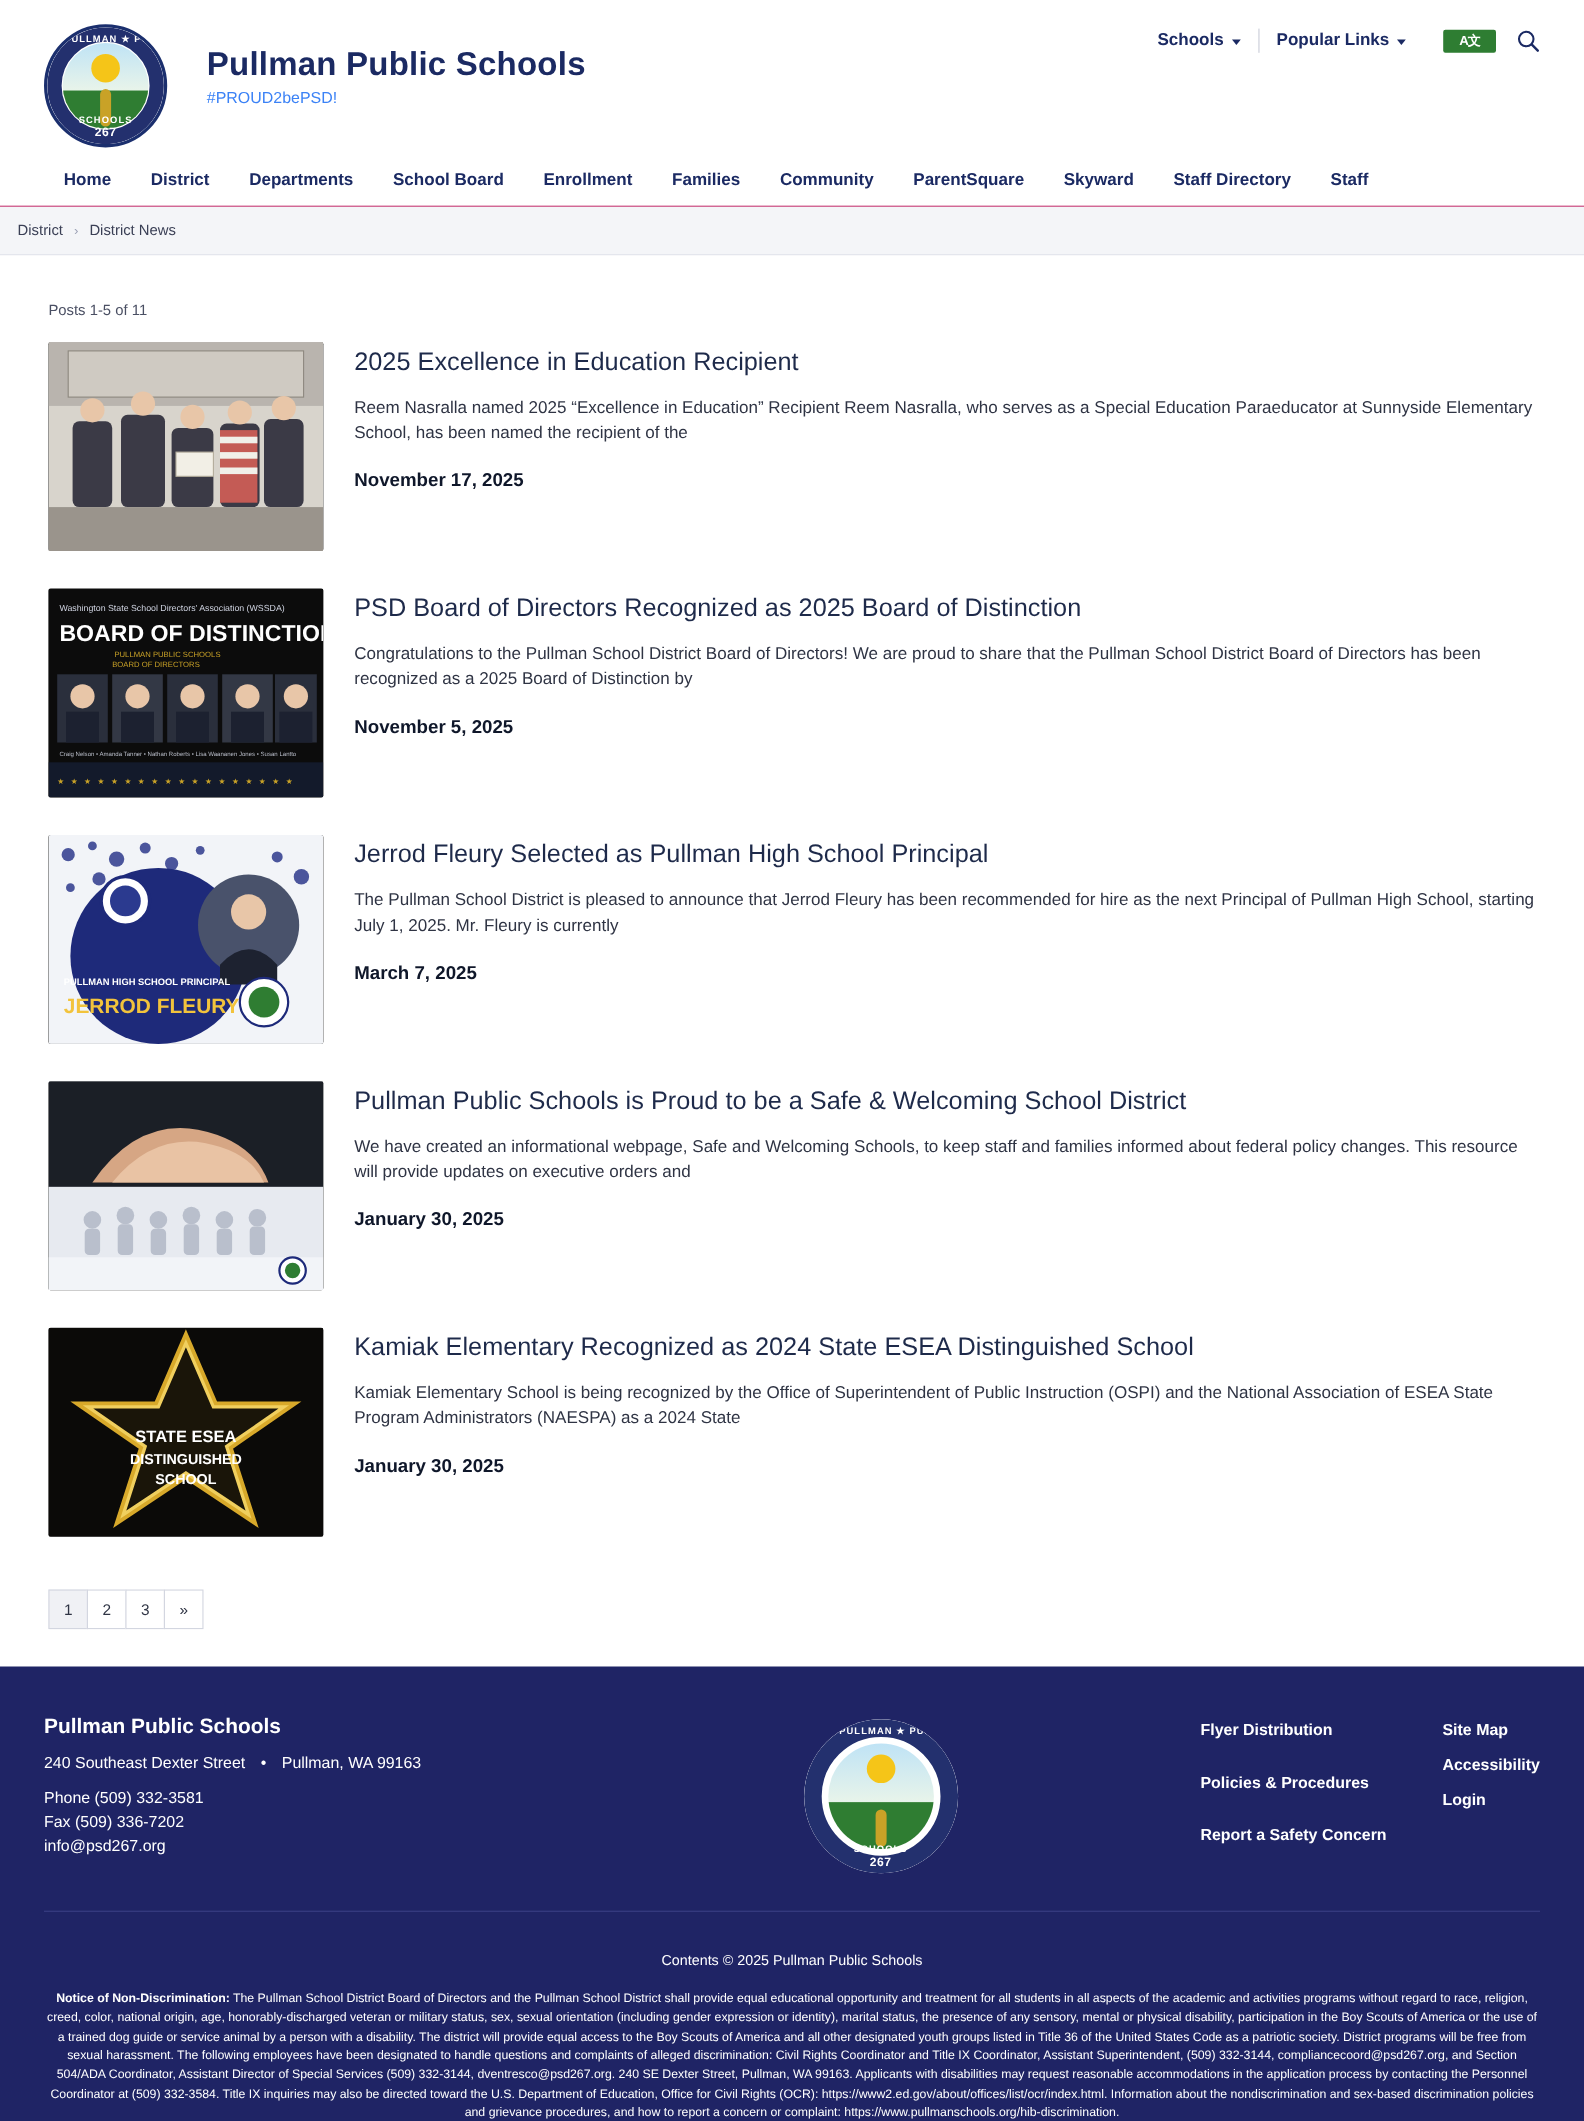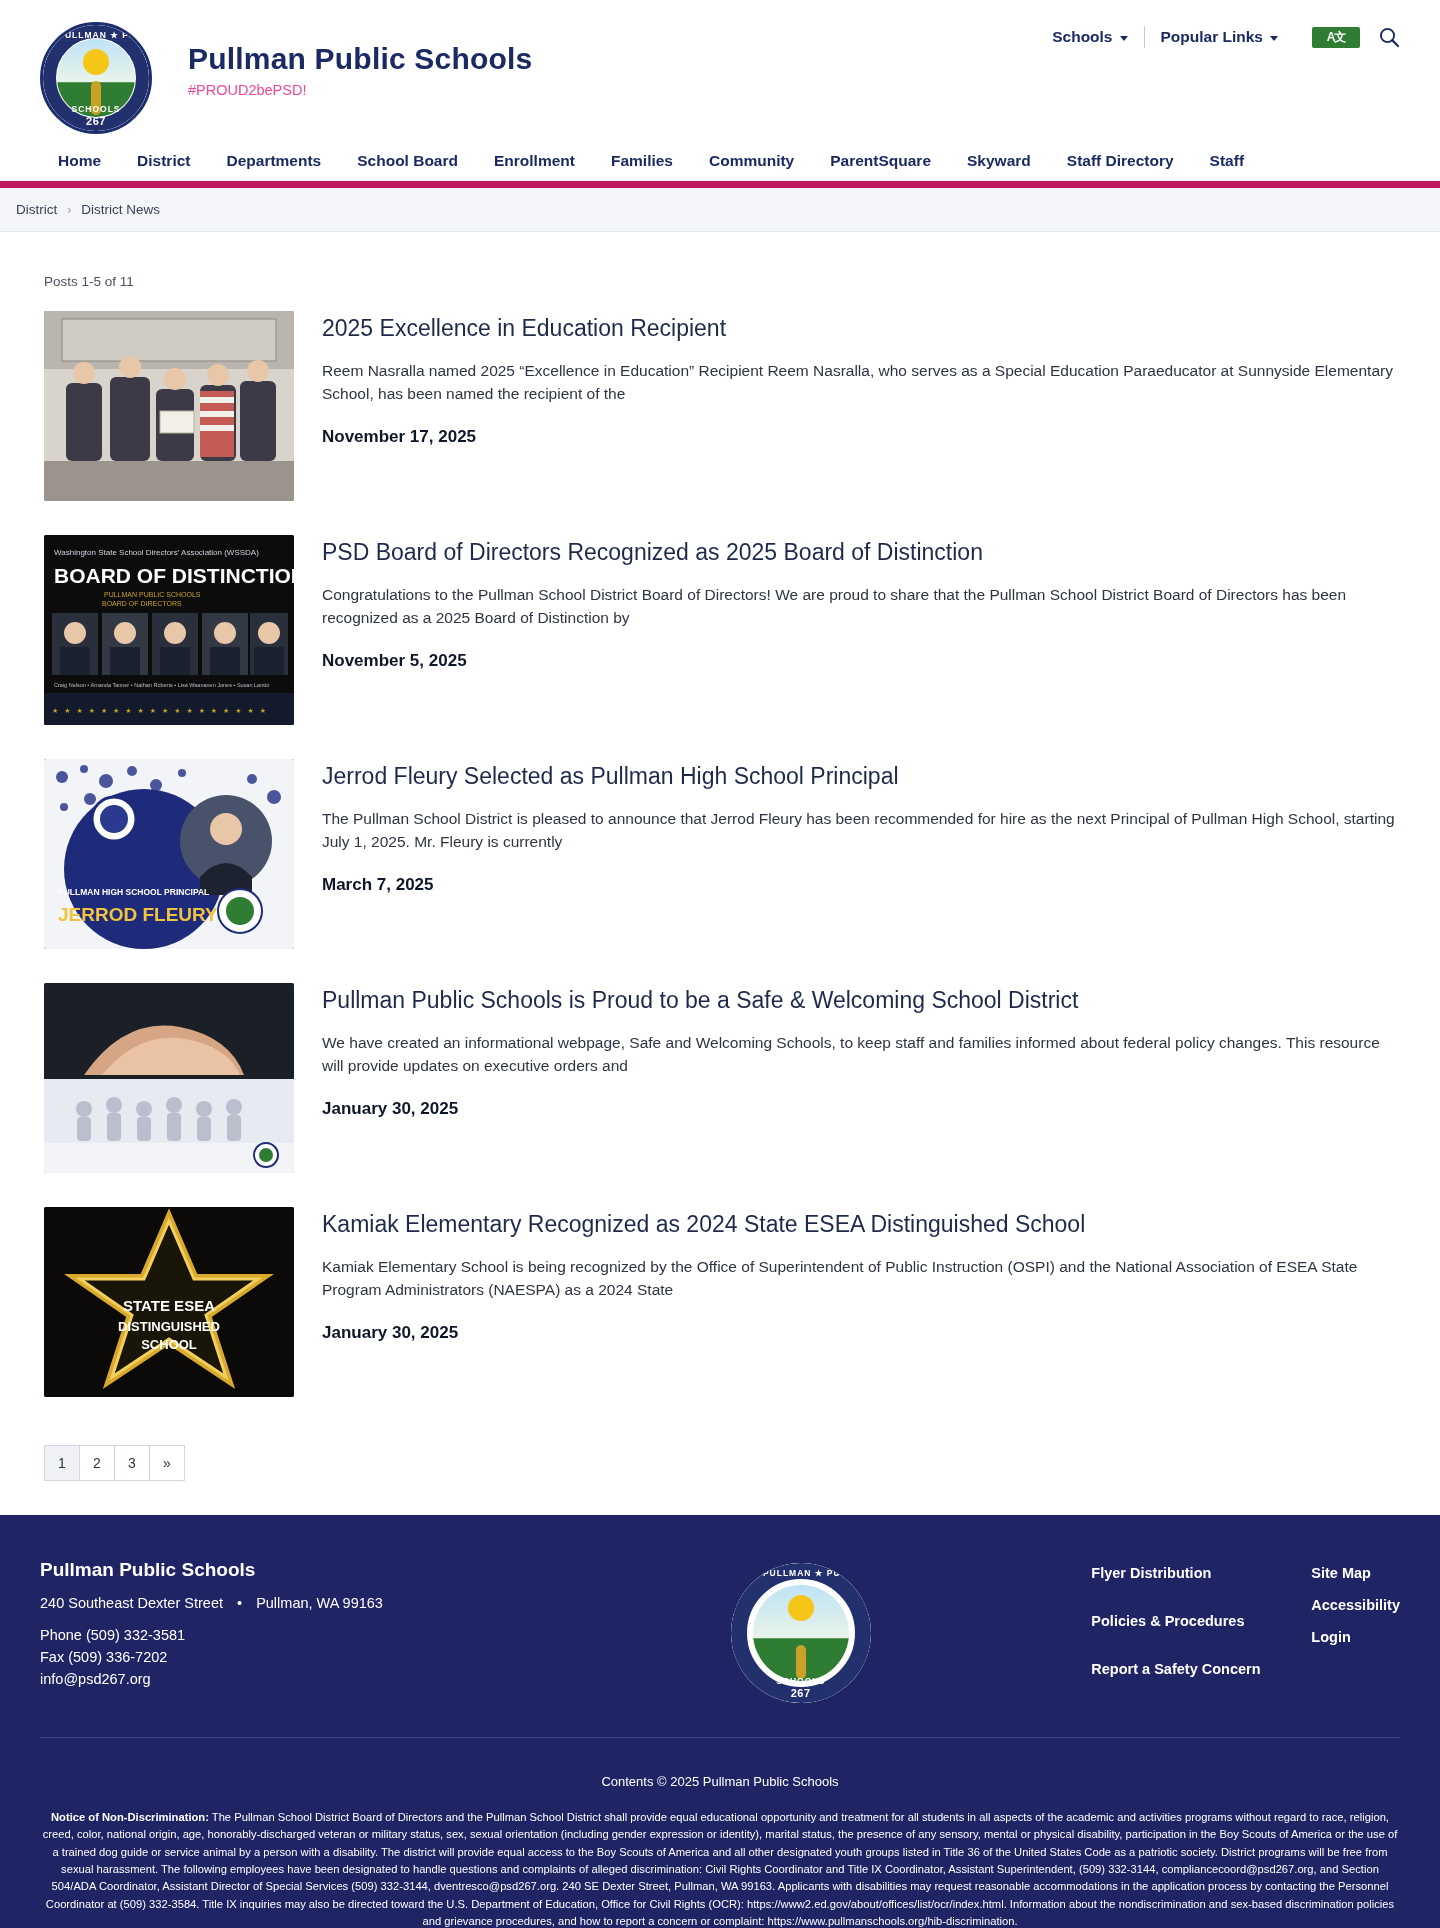--- a/index.html
+++ b/index.html
@@ -72,21 +72,21 @@
   .title-block { margin-left: 30px; padding-top: 24px; }
   .site-title {
     font-size: 30px;
     font-weight: bold;
     color: #1b2a63;
     margin: 0 0 6px 0;
     letter-spacing: .2px;
   }
   .site-tagline {
     font-size: 14.5px;
-    color: #ec4899;
+    color: #3b82f6;
     margin: 0;
   }
 
   .util-bar {
     position: absolute;
     right: 40px;
     top: 26px;
     display: flex;
     align-items: center;
     gap: 0;
@@ -124,21 +124,21 @@
     cursor: pointer;
     display: flex; align-items: center;
   }
 
   
   .mainnav {
     display: flex;
     align-items: center;
     padding: 0 40px;
     height: 48px;
-    border-bottom: 7px solid #be185d;
+    border-bottom: 1px solid #be185d;
     gap: 0;
   }
   .mainnav a {
     font-size: 15.5px;
     font-weight: bold;
     color: #1b2a63;
     text-decoration: none;
     padding: 0 18px;
     white-space: nowrap;
   }

